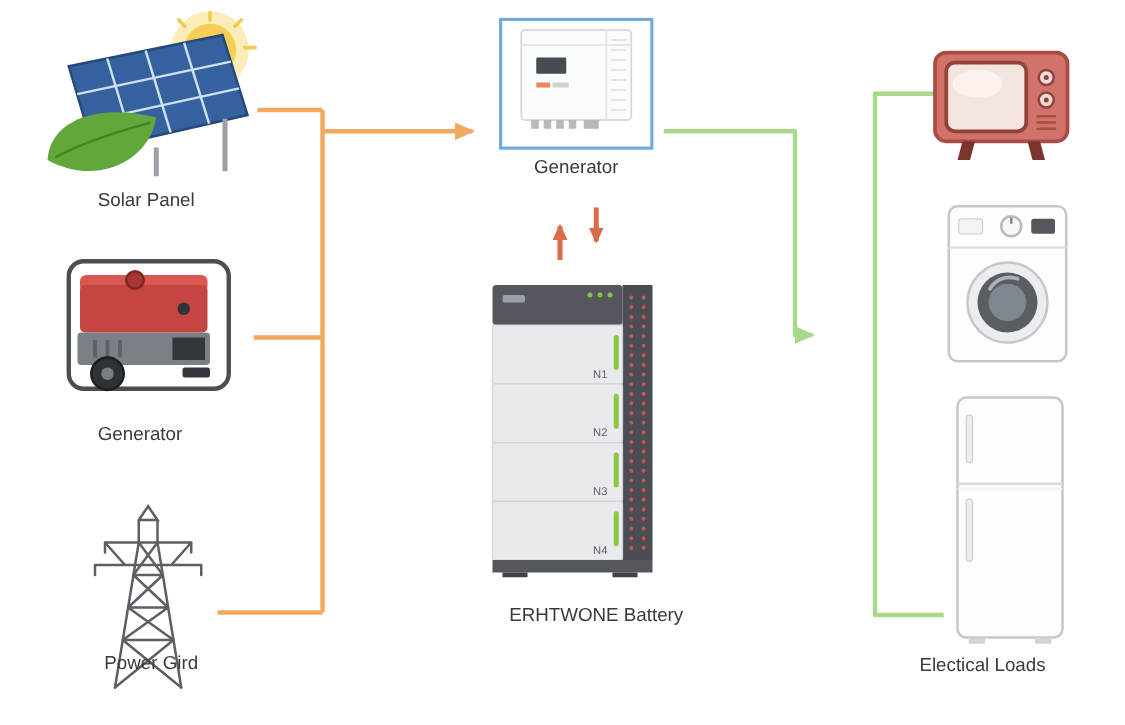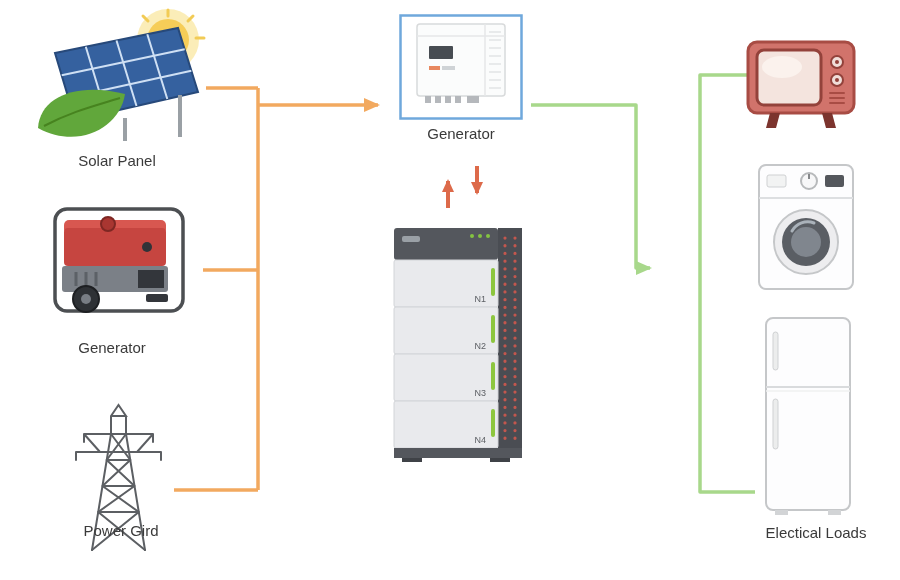--- a/index.html
+++ b/index.html
@@ -169,15 +169,16 @@
     <rect x="12" y="17" width="5" height="38" rx="2.5" fill="#eceded" stroke="#cfd1d3" stroke-width="1"></rect>
     <rect x="12" y="84" width="5" height="50" rx="2.5" fill="#eceded" stroke="#cfd1d3" stroke-width="1"></rect>
     <rect x="14" y="195" width="13" height="5" fill="#d2d4d6"></rect>
     <rect x="67" y="195" width="13" height="5" fill="#d2d4d6"></rect>
   </svg>
 
   <div class="label" style="left:117px;top:152px">Solar Panel</div>
   <div class="label" style="left:112px;top:339px">Generator</div>
   <div class="label" style="left:121px;top:522px">Power Gird</div>
   <div class="label" style="left:461px;top:125px">Generator</div>
-  <div class="label" style="left:816px;top:524px">Electical Loads</div>
+  <div class="label" style="left:477px;top:484px">ERHTWONE Battery</div>
+  <div class="label" style="left:786px;top:524px">Electical Loads</div>
 
 </div>
 
 </body></html>

